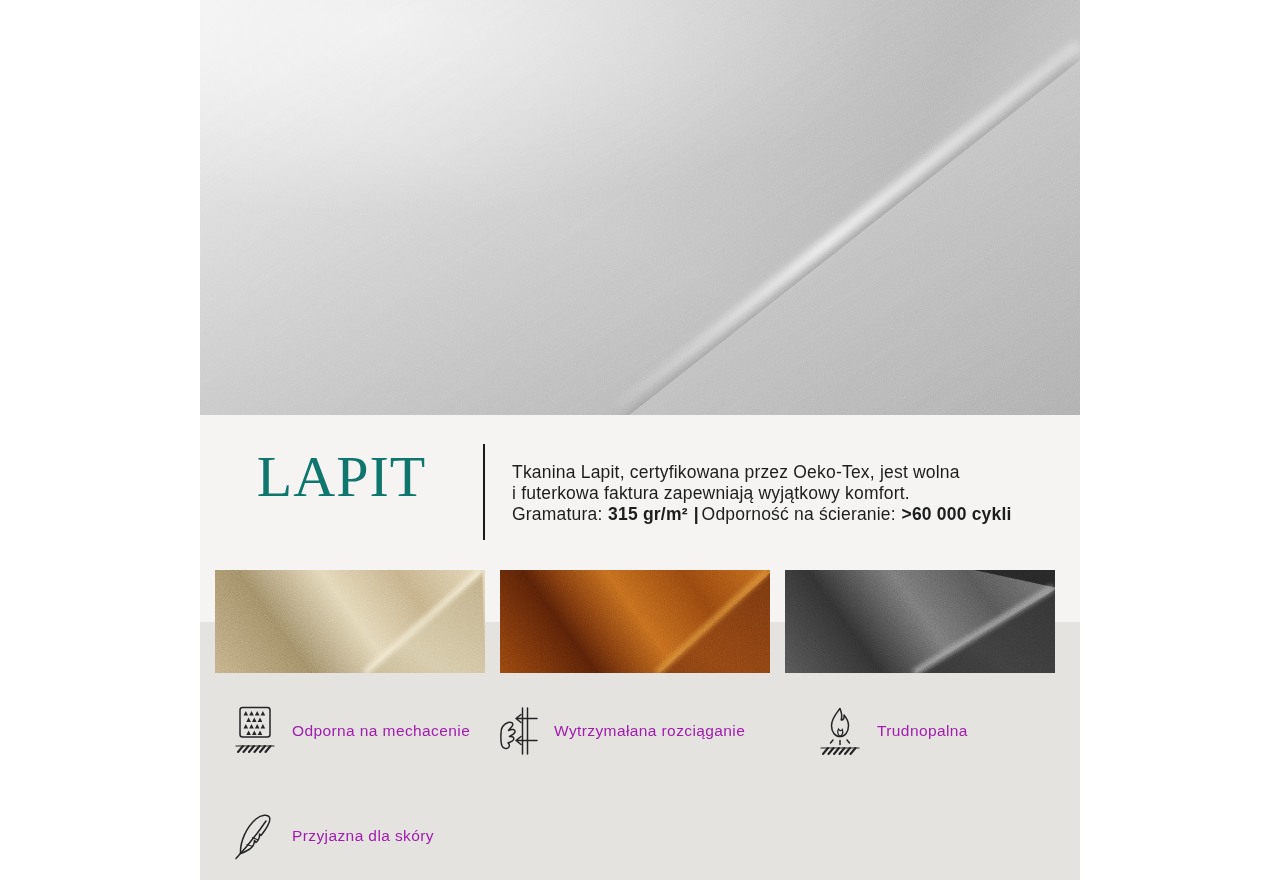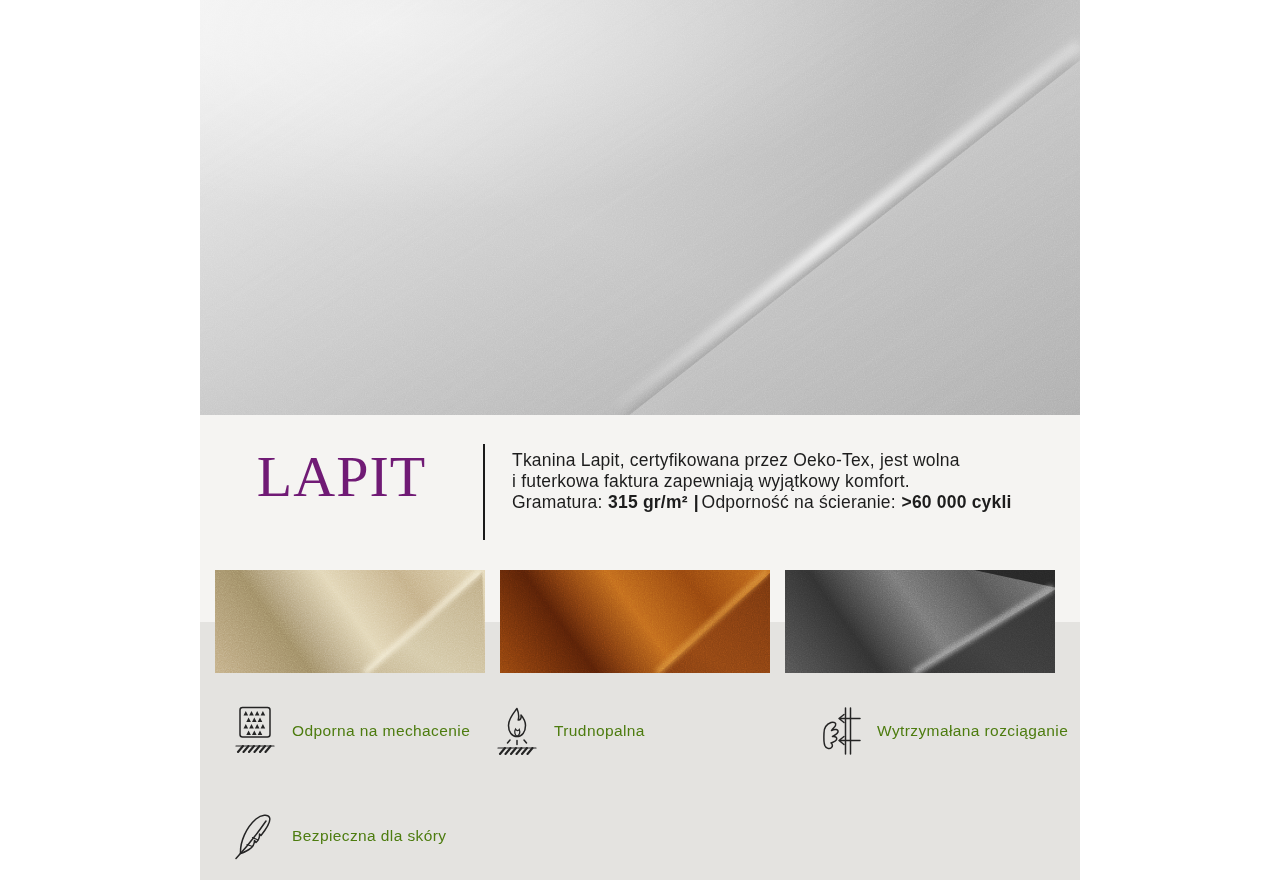--- a/index.html
+++ b/index.html
@@ -22,24 +22,24 @@
         background:rgba(92,92,92,.38);filter:blur(9px);
         transform-origin:0 50%;transform:rotate(-38.3deg);}
   .hero-seam{position:absolute;left:418px;top:403px;width:588px;height:11px;
         background:linear-gradient(90deg,rgba(255,255,255,.15),var(--hedge,#fff) 45%,rgba(255,255,255,.45));
         filter:blur(4.5px);opacity:.85;transform-origin:0 50%;transform:rotate(-38.3deg);}
   svg.grain{position:absolute;inset:0;display:block;}
 
   
   .info{position:absolute;left:0;top:415px;width:880px;height:207px;background:var(--infobg,#f5f4f2);}
   .title{position:absolute;left:0;top:441px;width:283px;text-align:center;
-         font-family:"Liberation Serif",serif;font-weight:400;color:#701a75;
+         font-family:"Liberation Serif",serif;font-weight:400;color:#0f766e;
          font-size:58px;line-height:72px;letter-spacing:1px;}
   .divider{position:absolute;left:283px;top:444px;width:2px;height:96px;background:var(--divc,#1a1a1a);}
-  .desc{position:absolute;left:312px;top:450px;color:var(--textc,#1d1d1d);
+  .desc{position:absolute;left:312px;top:462px;color:var(--textc,#1d1d1d);
         font-size:17.5px;line-height:21px;letter-spacing:.2px;}
   .desc-line{white-space:nowrap;}
   .specs{white-space:nowrap;}
   .specs .lbl{margin-right:.32em;margin-top:13px;}
   .specs .b{font-weight:700;margin-top:13px;}
   .specs .sep{font-weight:700;margin:0 .15em 0 .35em;}
   .specs .b2{font-weight:700;}
 
   
   .footerband{position:absolute;left:0;top:622px;width:880px;height:258px;background:var(--footbg,#e4e3e0);}
@@ -60,21 +60,21 @@
   .sw--beige .sw-edge{left:150px;top:100px;width:155px;transform:rotate(-41.5deg);}
   .sw--rust  .sw-edge{left:157px;top:100px;width:150px;transform:rotate(-42.8deg);}
   .sw--dark  .sw-edge{left:129px;top:100px;width:163px;transform:rotate(-31.6deg);}
   .sw-corner{position:absolute;inset:0;clip-path:polygon(70% 0,100% 0,100% 17%);background:var(--corner,#262626);}
 
   
   .features{position:absolute;left:0;top:622px;width:880px;height:258px;
         display:grid;grid-template-columns:262px 323px 295px;
         padding:84px 0 0 33px;box-sizing:border-box;row-gap:36px;align-items:start;}
   .feature{display:flex;align-items:center;gap:15px;}
-  .flabel{font-size:15.5px;letter-spacing:.4px;color:#4d7c0f;white-space:nowrap;}
+  .flabel{font-size:15.5px;letter-spacing:.4px;color:#a21caf;white-space:nowrap;}
   .ficon{flex:0 0 auto;display:block;}
   .ficon .st{stroke:var(--iconc,#242424);fill:none;stroke-width:1.5;stroke-linecap:round;stroke-linejoin:round;}
   .ficon .fl{fill:var(--iconc,#242424);stroke:none;}
   .ficon .thick{stroke:var(--iconc,#242424);fill:none;stroke-width:3.2;stroke-linecap:round;}
   .ficon .hd{stroke:var(--iconc,#242424);fill:none;stroke-width:2.1;stroke-linecap:round;}
   .ficon .thin{stroke:var(--iconc,#242424);fill:none;stroke-width:1.2;stroke-linecap:round;}
 </style>
 </head>
 <body>
 
@@ -176,45 +176,45 @@
                                M10.5 22.4 l2.3 -4.4 l2.3 4.4 z M16.2 22.4 l2.3 -4.4 l2.3 4.4 z M21.9 22.4 l2.3 -4.4 l2.3 4.4 z M27.6 22.4 l2.3 -4.4 l2.3 4.4 z
                                M13.3 28.9 l2.3 -4.4 l2.3 4.4 z M19 28.9 l2.3 -4.4 l2.3 4.4 z M24.7 28.9 l2.3 -4.4 l2.3 4.4 z"></path>
           <path class="thin" d="M3 40 H41"></path>
           <path class="hd" d="M5 46 L10 40 M10.5 46 L15.5 40 M16 46 L21 40 M21.5 46 L26.5 40 M27 46 L32 40 M32.5 46 L37.5 40"></path>
         </svg>
         <span class="flabel">Odporna na mechacenie</span>
       </div>
 
       <div class="feature">
         <svg class="ficon" width="44" height="50" viewBox="0 0 44 50">
+          <path class="st" d="M27.5 2 V48 M32.5 2 V48"></path>
+          <path class="st" d="M42 12.5 H21.5 M26 8.5 L21 12.5 L26 16.5"></path>
+          <path class="st" d="M42 34.5 H21.5 M26 30.5 L21 34.5 L26 38.5"></path>
+          <path class="st" d="M6 27 C6 22 9 18 13 16.5 C16 15.5 18.5 17 17.5 19.5 C16.8 21.3 14.5 22.5 13.5 24.5 C17 22.5 20.5 23.5 20 26 C19.5 28.3 16.5 29.3 14.5 30.5 C17.5 30 19.5 31.5 18.5 33.8 C17.6 35.8 14.8 36 13 37 C14.5 38 15 40 13.5 41.5 C11.5 43.5 8 42.5 6.8 39.5 C5.5 36 5.8 31 6 27 Z"></path>
+        </svg>
+        <span class="flabel">Wytrzymałana rozciąganie</span>
+      </div>
+
+      <div class="feature">
+        <svg class="ficon" width="44" height="50" viewBox="0 0 44 50">
           <path class="st" d="M22 2.5 C18 8 13.5 12.5 13.5 19.5 C13.5 26 17 30.5 22 30.5 C27 30.5 30.5 26 30.5 19.5 C30.5 15.5 28.5 12 26 9 C26.6 12.5 25 14.5 23.2 14 C24.4 10 23.4 6 22 2.5 Z"></path>
           <path class="thin" d="M22 30.5 C19.8 28.8 19 25.5 20.5 23 C21.3 24.8 23.4 25.2 24.3 23.5 C25.3 26.2 24.3 29 22 30.5"></path>
           <path class="st" d="M15 34 L12.5 37 M22 34.5 V38.5 M29 34 L31.5 37"></path>
           <path class="thin" d="M3 42 H41"></path>
           <path class="hd" d="M5 48 L10 42 M10.5 48 L15.5 42 M16 48 L21 42 M21.5 48 L26.5 42 M27 48 L32 42 M32.5 48 L37.5 42"></path>
         </svg>
         <span class="flabel">Trudnopalna</span>
       </div>
 
-      <div class="feature">
-        <svg class="ficon" width="44" height="50" viewBox="0 0 44 50">
-          <path class="st" d="M27.5 2 V48 M32.5 2 V48"></path>
-          <path class="st" d="M42 12.5 H21.5 M26 8.5 L21 12.5 L26 16.5"></path>
-          <path class="st" d="M42 34.5 H21.5 M26 30.5 L21 34.5 L26 38.5"></path>
-          <path class="st" d="M6 27 C6 22 9 18 13 16.5 C16 15.5 18.5 17 17.5 19.5 C16.8 21.3 14.5 22.5 13.5 24.5 C17 22.5 20.5 23.5 20 26 C19.5 28.3 16.5 29.3 14.5 30.5 C17.5 30 19.5 31.5 18.5 33.8 C17.6 35.8 14.8 36 13 37 C14.5 38 15 40 13.5 41.5 C11.5 43.5 8 42.5 6.8 39.5 C5.5 36 5.8 31 6 27 Z"></path>
-        </svg>
-        <span class="flabel">Wytrzymałana rozciąganie</span>
-      </div>
-
 
 
       <div class="feature">
         <svg class="ficon" width="44" height="50" viewBox="0 0 44 50">
           <path class="st" d="M7.5 42.5 C7 31 13 16.5 23 8 C28.5 3.5 35 3 36.5 6.5 C38 10 34 17 28 24.5 L26.5 23 C26.8 26.5 25.5 29.5 23 31.5 L21.5 29.5 C21.5 33 19.5 36.5 16 38.5 C13.5 40 10.5 41.8 7.5 42.5 Z"></path>
           <path class="st" d="M3 47.5 C10 40 22 26 33 10"></path>
           <path class="thin" d="M14 33.5 L19.5 35.5 M19.5 26.5 L25 29"></path>
         </svg>
-        <span class="flabel">Bezpieczna dla skóry</span>
+        <span class="flabel">Przyjazna dla skóry</span>
       </div>
 
     </div>
   </div>
 </div>
 
 </body></html>

